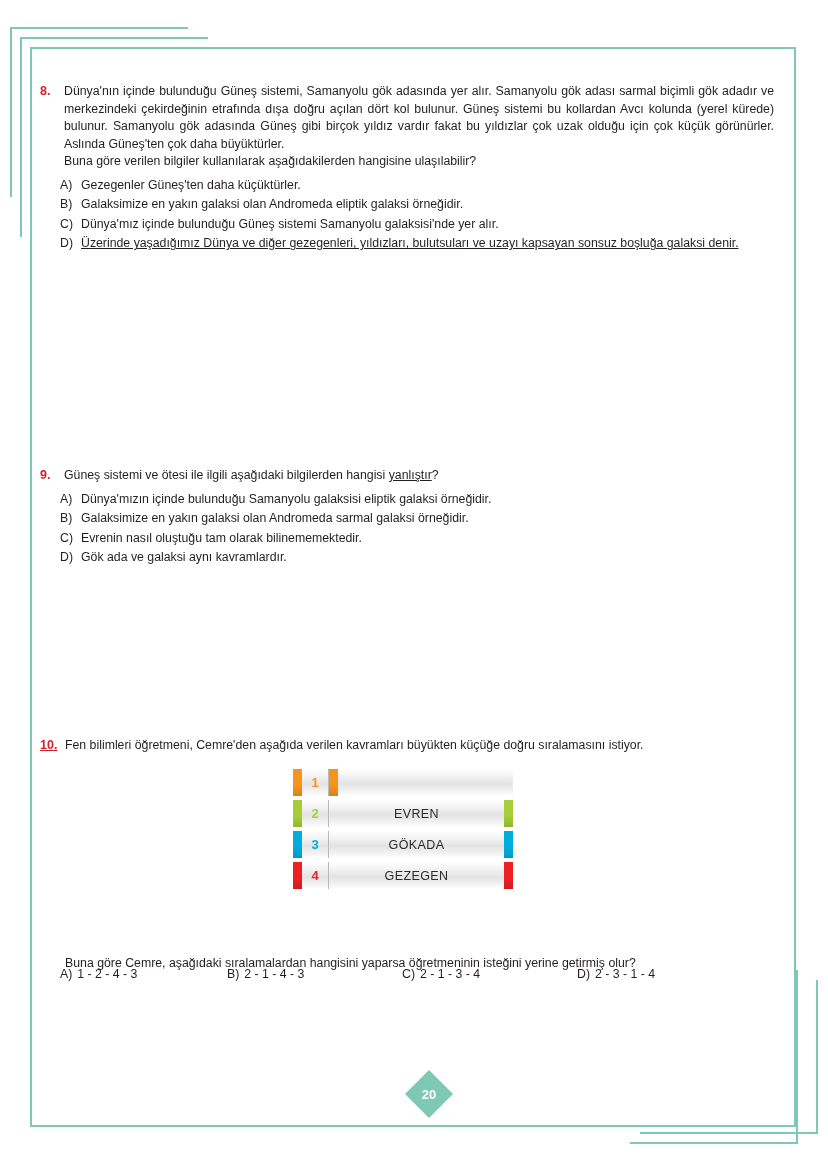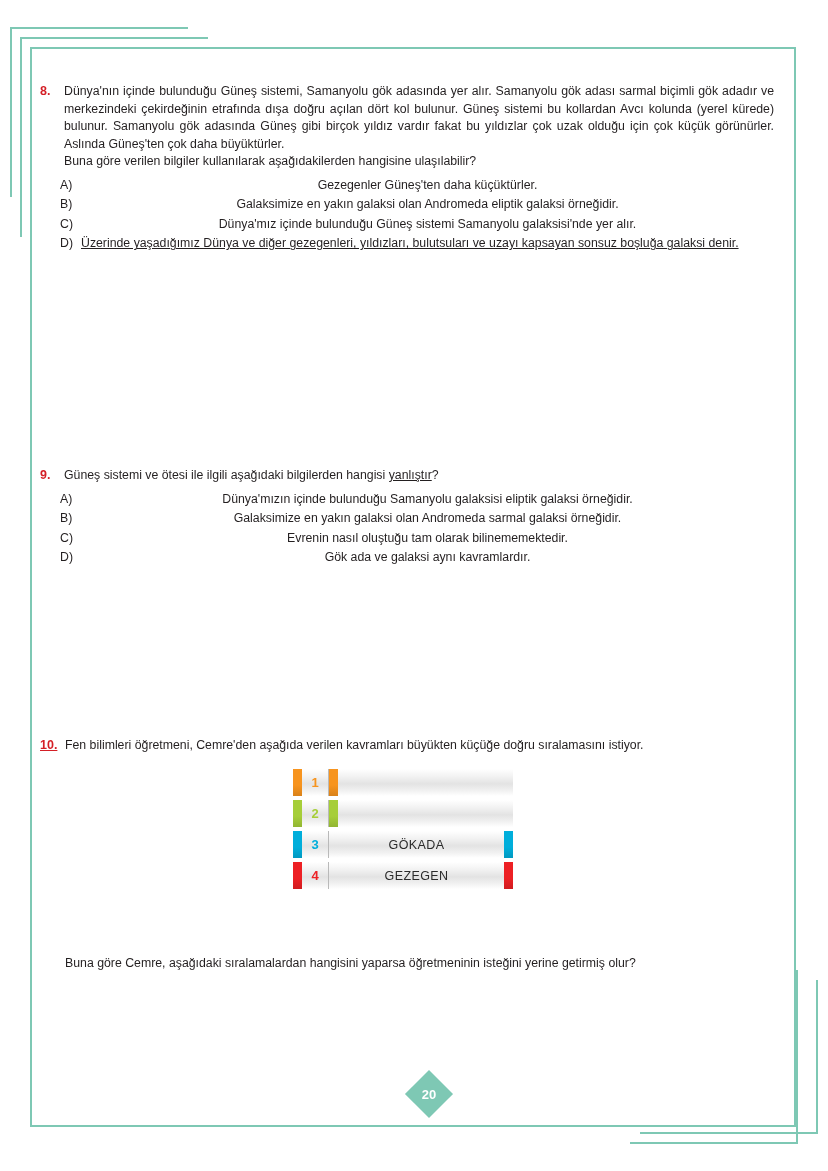--- a/index.html
+++ b/index.html
@@ -117,21 +117,20 @@
     align-items: flex-start;
     font-size: 12.3px;
     line-height: 19.5px;
   }
   .opt-letter {
     flex: 0 0 auto;
     width: 21px;
   }
   .opt-text {
     flex: 1 1 auto;
-    text-align: center;
   }
   .opt-text.wrap2 { text-align: justify; padding-right: 2px; }
 
   
   .rank-table {
     position: absolute;
     left: 263px;
     top: 722px;
     width: 220px;
   }
@@ -287,20 +286,21 @@
 
   <div class="rank-table">
     <div class="rank-row">
       <span class="cap" style="background: linear-gradient(rgb(247, 148, 30) 0%, rgb(247, 148, 30) 60%, rgba(0, 0, 0, 0.12) 100%) rgb(247, 148, 30);"></span>
       <span class="rank-num" style="color: rgb(247, 148, 30);">1</span>
       <span class="cap" style="background: linear-gradient(rgb(247, 148, 30) 0%, rgb(247, 148, 30) 60%, rgba(0, 0, 0, 0.12) 100%) rgb(247, 148, 30);"></span>
     </div>
     <div class="rank-row">
       <span class="cap" style="background: linear-gradient(rgb(166, 206, 57) 0%, rgb(166, 206, 57) 60%, rgba(0, 0, 0, 0.12) 100%) rgb(166, 206, 57);"></span>
       <span class="rank-num" style="color: rgb(166, 206, 57);">2</span>
+      <span class="rank-label">EVREN</span>
       <span class="cap" style="background: linear-gradient(rgb(166, 206, 57) 0%, rgb(166, 206, 57) 60%, rgba(0, 0, 0, 0.12) 100%) rgb(166, 206, 57);"></span>
     </div>
     <div class="rank-row">
       <span class="cap" style="background: linear-gradient(rgb(0, 174, 219) 0%, rgb(0, 174, 219) 60%, rgba(0, 0, 0, 0.12) 100%) rgb(0, 174, 219);"></span>
       <span class="rank-num" style="color: rgb(0, 174, 219);">3</span>
       <span class="rank-label">GÖKADA</span>
       <span class="cap" style="background: linear-gradient(rgb(0, 174, 219) 0%, rgb(0, 174, 219) 60%, rgba(0, 0, 0, 0.12) 100%) rgb(0, 174, 219);"></span>
     </div>
     <div class="rank-row">
       <span class="cap" style="background: linear-gradient(rgb(237, 32, 36) 0%, rgb(237, 32, 36) 60%, rgba(0, 0, 0, 0.12) 100%) rgb(237, 32, 36);"></span>
@@ -312,18 +312,32 @@
 
   <div class="question" style="top:908px;">
     <div class="q-head">
       <div class="q-num" style="width: 25px; color: rgb(212, 31, 38);"></div>
       <div class="q-body" style="text-align:left;">
         <p class="q-prompt">Buna göre Cemre, aşağıdaki sıralamalardan hangisini yaparsa öğretmeninin isteğini yerine getirmiş olur?</p>
       </div>
     </div>
   </div>
 
+  <div class="choices-row">
+    <div class="choice c-a">
+      <span class="cl">A)</span><span>1 - 2 - 4 - 3</span>
+    </div>
+    <div class="choice c-b">
+      <span class="cl">B)</span><span>2 - 1 - 4 - 3</span>
+    </div>
+    <div class="choice c-c">
+      <span class="cl">C)</span><span>2 - 1 - 3 - 4</span>
+    </div>
+    <div class="choice c-d">
+      <span class="cl">D)</span><span>2 - 3 - 1 - 4</span>
+    </div>
+  </div>
 
   <div class="page-badge" style="background: rgb(126, 200, 180);">
     <span>20</span>
   </div>
 
 </div>
 
 </body></html>

